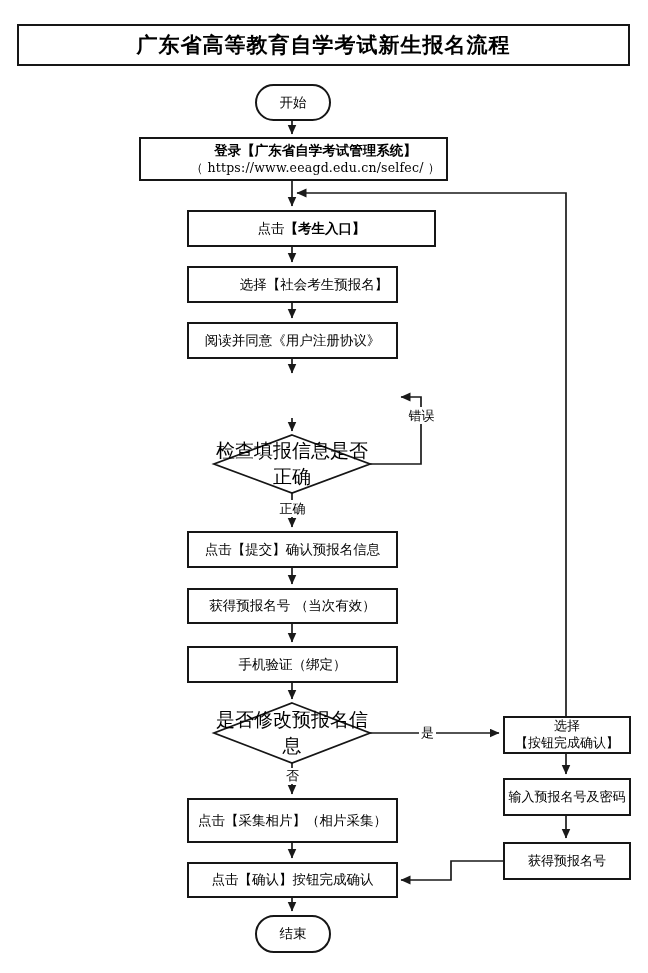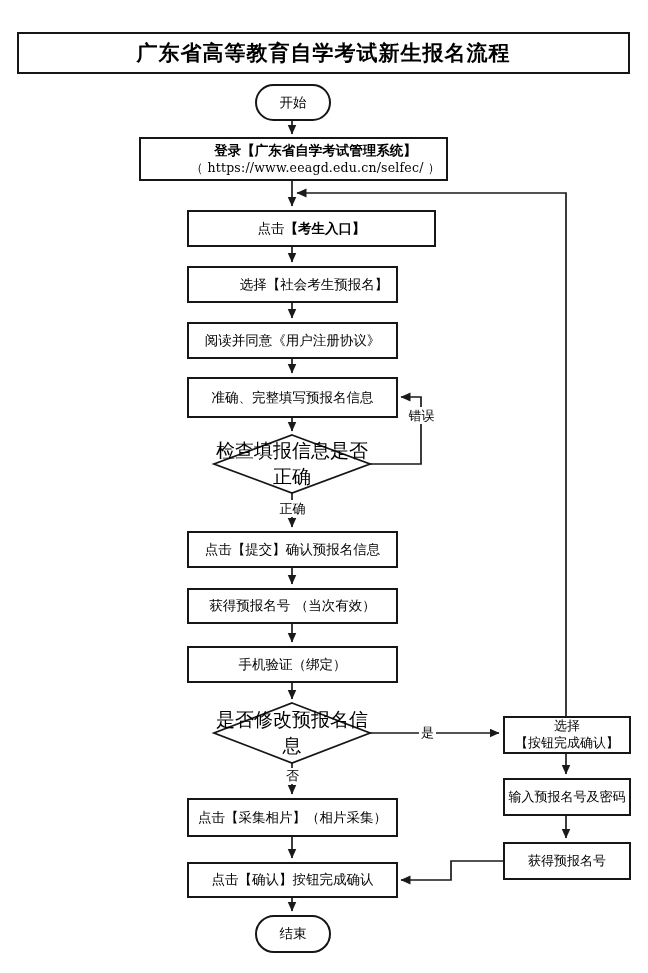--- a/index.html
+++ b/index.html
@@ -58,51 +58,50 @@
     <path class="edge" d="M292,837 V858" marker-end="url(#ah)"></path>
     <path class="edge" d="M292,898 V911" marker-end="url(#ah)"></path>
     <path class="edge" d="M566,754 V774" marker-end="url(#ah)"></path>
     <path class="edge" d="M566,816 V838" marker-end="url(#ah)"></path>
     <path class="edge" d="M503,861 H451 V880 H401" marker-end="url(#ah)"></path>
 
     <polygon class="diamond" points="292,435 370,464 292,493 214,464"></polygon>
     <polygon class="diamond" points="292,703 370,733 292,763 214,733"></polygon>
   </svg>
 
-  <div class="node title-box" style="left:17px;top:32px;width:613px;height:42px;">广东省高等教育自学考试新生报名流程</div>
+  <div class="node title-box" style="left:17px;top:24px;width:613px;height:42px;">广东省高等教育自学考试新生报名流程</div>
 
   <div class="node stadium" style="left:255px;top:84px;width:76px;height:37px;">开始</div>
 
   <div class="node col" style="left:139px;top:137px;width:309px;height:44px;padding-left:44px;">
     <div class="b">登录【广东省自学考试管理系统】</div>
     <div class="url-line">（ https://www.eeagd.edu.cn/selfec/ ）</div>
   </div>
 
   <div class="node" style="left:187px;top:210px;width:249px;height:37px;">
     <span>点击</span>
       <span class="b">【考生入口】</span>
   </div>
 
   <div class="node" style="left:187px;top:266px;width:211px;height:37px;padding-left:43px;">选择【社会考生预报名】</div>
 
   <div class="node" style="left:187px;top:322px;width:211px;height:37px;">阅读并同意《用户注册协议》</div>
 
-  <div class="node" style="left:187px;top:377px;width:211px;height:41px;">准确、完整填写预报名信息</div>
 
   <div class="dtext" style="left:214px;top:450px;width:156px;height:28px;">检查填报信息是否正确</div>
 
   <div class="node" style="left:187px;top:531px;width:211px;height:37px;">点击【提交】确认预报名信息</div>
 
   <div class="node" style="left:187px;top:646px;width:211px;height:37px;">手机验证（绑定）</div>
 
   <div class="node" style="left:187px;top:588px;width:211px;height:36px;">获得预报名号 （当次有效）</div>
 
   <div class="dtext" style="left:214px;top:719px;width:156px;height:28px;">是否修改预报名信息</div>
 
-  <div class="node" style="left:187px;top:798px;width:211px;height:39px;">点击【采集相片】（相片采集）</div>
+  <div class="node" style="left:187px;top:798px;width:211px;height:45px;">点击【采集相片】（相片采集）</div>
 
   <div class="node" style="left:187px;top:862px;width:211px;height:36px;">点击【确认】按钮完成确认</div>
 
   <div class="node stadium" style="left:255px;top:915px;width:76px;height:38px;">结束</div>
 
   <div class="node col" style="left:503px;top:716px;width:128px;height:38px;font-size:13px;">
     <div>选择</div>
     <div>【按钮完成确认】</div>
   </div>
 

